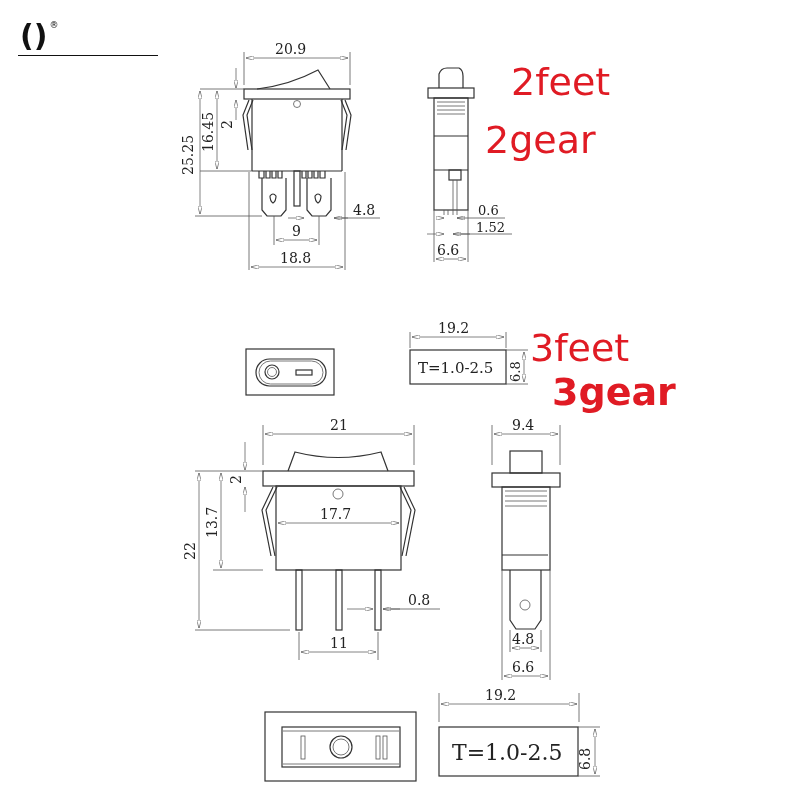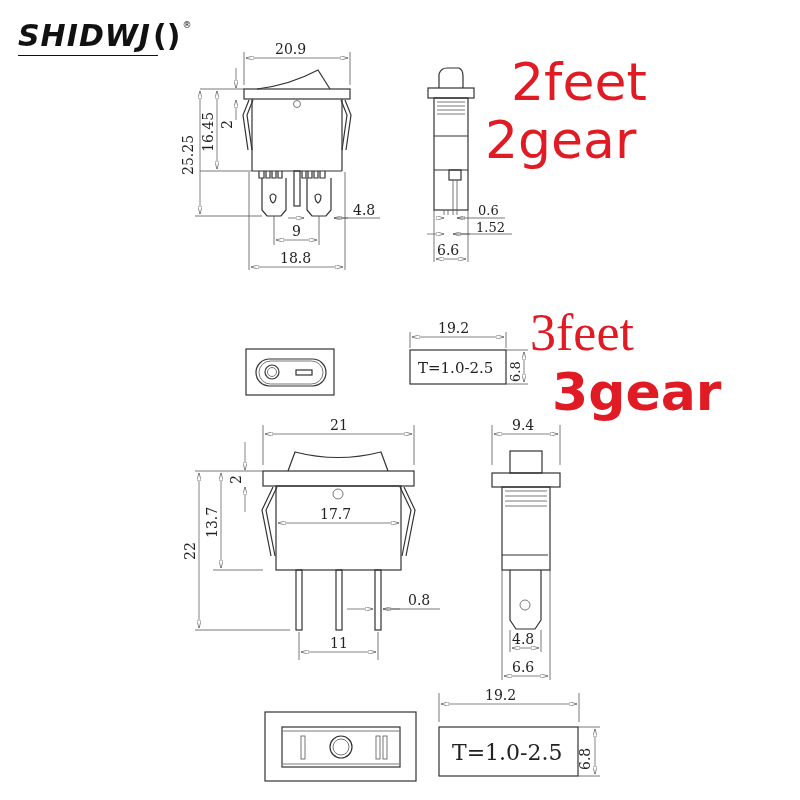--- a/index.html
+++ b/index.html
@@ -2,40 +2,39 @@
 <html><head>
 <meta charset="utf-8">
 <style>
   html, body { margin: 0; padding: 0; background: #ffffff; }
   body { width: 800px; height: 800px; position: relative; overflow: hidden; font-family: "DejaVu Serif", serif; }
   .logo { position: absolute; left: 18px; top: 18px; display: flex; align-items: flex-start; }
   .logo-text { font-family: "DejaVu Sans", sans-serif; font-weight: bold; font-size: 30px; letter-spacing: 1px; color: #111; font-style: italic; line-height: 36px; }
   .logo-mark { font-family: "DejaVu Sans", sans-serif; font-weight: bold; font-size: 30px; color: #111; line-height: 36px; margin-left: 2px; }
   .logo-reg { font-family: "DejaVu Sans", sans-serif; font-size: 9px; color: #111; margin-left: 2px; margin-top: 2px; }
   .logo-underline { position: absolute; left: 18px; top: 55px; width: 140px; height: 1px; background: #111; }
-  .label-red { position: absolute; font-family: "DejaVu Sans", sans-serif; color: #e01b24; font-size: 52px; line-height: 40px; }
+  .label-red { position: absolute; font-family: "DejaVu Sans", sans-serif; color: #e01b24; font-size: 38px; line-height: 40px; }
   svg { position: absolute; left: 0; top: 0; }
   svg text { font-family: "DejaVu Serif", serif; fill: #222; }
   .ln { stroke: #333; stroke-width: 1.2; fill: none; }
   .thin { stroke: #555; stroke-width: 0.8; fill: none; }
   .dim { stroke: #666; stroke-width: 0.8; fill: none; }
 </style>
 </head>
 <body>
 
 <div class="logo">
-  <span class="logo-text">SHIDWJ</span>
   <span class="logo-mark">()</span>
   <span class="logo-reg">®</span>
 </div>
 <div class="logo-underline"></div>
 
 <div class="label-red" style="left:511px;top:62px;">2feet</div>
 <div class="label-red" style="left:485px;top:120px;">2gear</div>
-<div class="label-red" style="left:530px;top:313px;font-family:Liberation Serif, serif;">3feet</div>
+<div class="label-red" style="left:530px;top:328px;">3feet</div>
 <div class="label-red" style="left:552px;top:372px;font-weight:bold;">3gear</div>
 
 <svg width="800" height="800" viewBox="0 0 800 800">
   <defs>
     <marker id="arr" viewBox="0 0 10 6" refX="10" refY="3" markerWidth="10" markerHeight="6" orient="auto-start-reverse">
       <path d="M0,0 L10,3 L0,6 Z" fill="#fff" stroke="#555" stroke-width="0.8"></path>
     </marker>
   </defs>
 
   <g>

